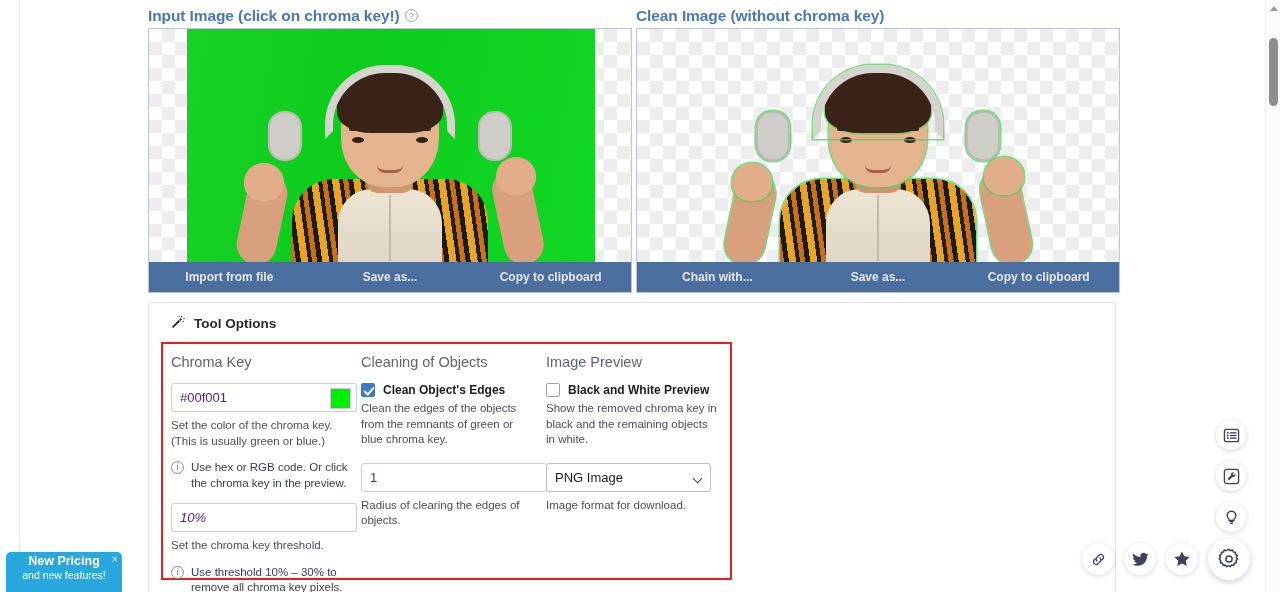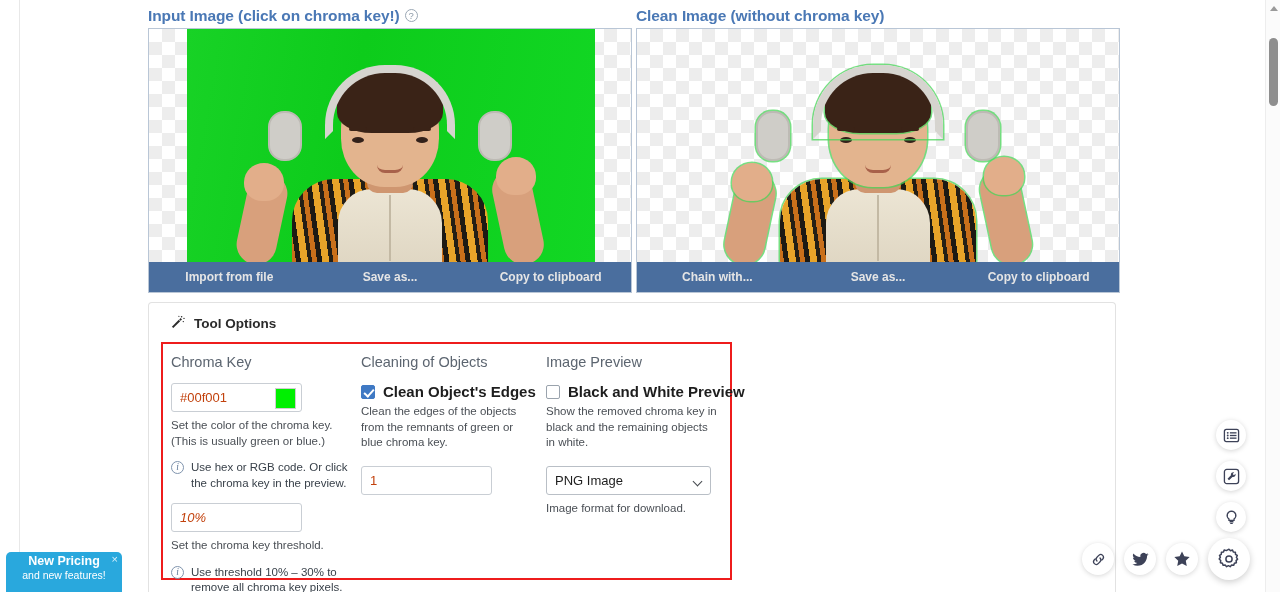--- a/index.html
+++ b/index.html
@@ -271,27 +271,27 @@
   .opt-col { width: 190px; padding-right: 12px; }
   .opt-col.narrow { width: 185px; }
   .col-title {
     font-size: 14.5px;
     color: #5c6570;
     margin: 0 0 13px 0;
     white-space: nowrap;
   }
 
   .txt-input {
-    width: 131px;
+    width: 186px;
     height: 29px;
     border: 1px solid #c9ced4;
     border-radius: 3px;
     background: #fff;
     font-size: 13px;
-    color: #c2410c;
+    color: #4c1d95;
     padding: 0 8px;
     font-family: "Liberation Sans", sans-serif;
     display: flex;
     align-items: center;
     position: relative;
   }
   .swatch {
     position: absolute;
     right: 5px; top: 4px;
     width: 21px; height: 21px;
@@ -350,21 +350,21 @@
   .checkbox.checked::after {
     content: "";
     position: absolute;
     left: 4px; top: 1px;
     width: 4px; height: 8px;
     border: solid #fff;
     border-width: 0 2px 2px 0;
     transform: rotate(42deg);
   }
   .check-label {
-    font-size: 15px;
+    font-size: 12px;
     font-weight: bold;
     color: #1d1d1d;
     white-space: nowrap;
   }
 
   .select-box {
     width: 165px; height: 29px;
     border: 1px solid #b9bfc6;
     border-radius: 3px;
     background: #fff;
@@ -611,20 +611,21 @@
 
           <div class="check-row">
             <span class="checkbox checked"></span>
             <span class="check-label">Clean Object's Edges</span>
           </div>
           <div class="hint" style="margin-top:2px;">Clean the edges of the objects from the remnants of green or blue chroma key.</div>
 
           <div class="txt-input" style="margin-top:15px;">
             <span>1</span>
           </div>
+          <div class="hint">Radius of clearing the edges of objects.</div>
         </div>
 
         <div class="opt-col narrow">
           <div class="col-title">Image Preview</div>
 
           <div class="check-row">
             <span class="checkbox"></span>
             <span class="check-label">Black and White Preview</span>
           </div>
           <div class="hint" style="margin-top:2px;">Show the removed chroma key in black and the remaining objects in white.</div>

